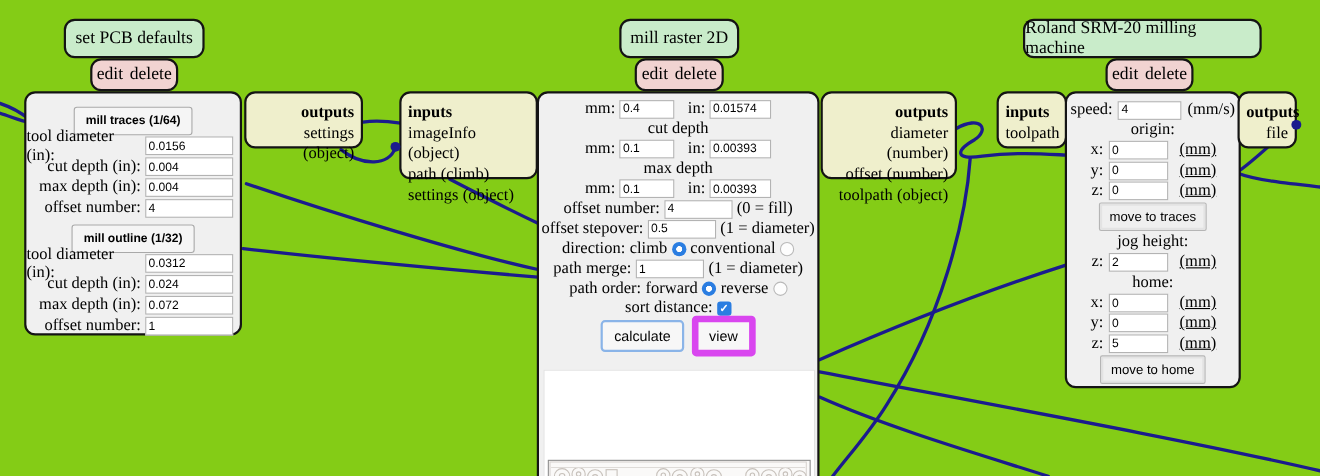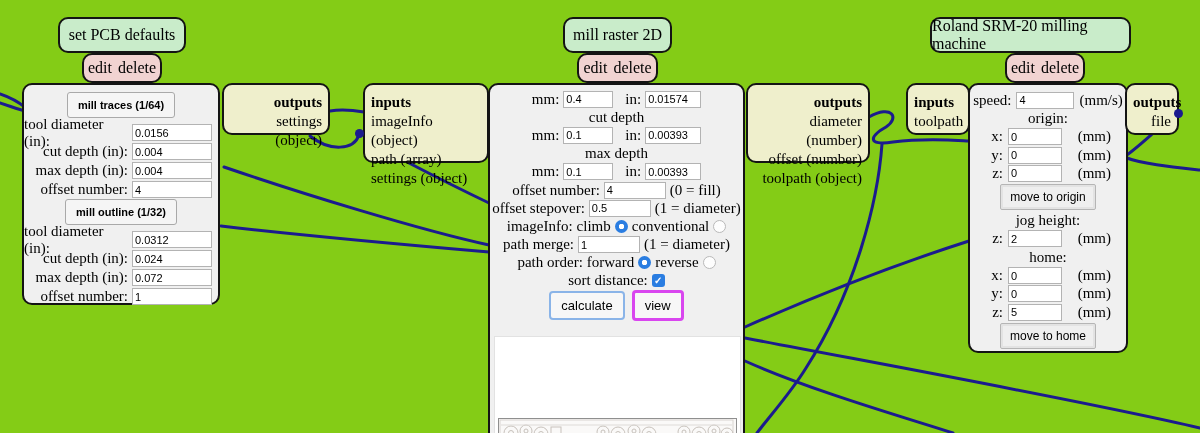--- a/index.html
+++ b/index.html
@@ -16,33 +16,33 @@
          z-index:2;box-sizing:border-box;}
   .iobox{position:absolute;background:#efefcc;border:2px solid #141414;border-radius:10px;
          z-index:3;box-sizing:border-box;font-size:15px;line-height:19px;padding:8px 6px;}
   .iobox .hd{font-weight:bold;}
   .io-right{text-align:right;}
 
   .ti{border:1px solid #b3b3b3;background:#fff;font:11px "Liberation Sans",sans-serif;
       height:15px;padding:0 2px;box-sizing:content-box;}
   .gbtn{background:#f5f5f5;border:1px solid #a9a9a9;border-radius:3px;
         font:bold 11px "Liberation Sans",sans-serif;padding:6px 10px;color:#000;}
-  .sbtn{background:#f7f7f7;border:3px solid #d946ef;border-radius:4px;
+  .sbtn{background:#f7f7f7;border:6px solid #d946ef;border-radius:4px;
         font:13px "Liberation Sans",sans-serif;padding:5px 10px;color:#000;}
   .sbtn.focus{border:2px solid #8ab4e8;}
   .mbtn{background:#efefef;border:1px solid #b5b5b5;border-radius:2px;box-shadow:0 0 0 2px #e3e3e3 inset;
         font:12px "Liberation Sans",sans-serif;padding:5px 9px;color:#000;}
 
   .lrow{display:flex;align-items:center;justify-content:flex-end;gap:4px;height:19px;
         padding-right:6px;font-size:15px;}
-  .lbtnrow{display:flex;align-items:flex-start;justify-content:center;height:31px;}
+  .lbtnrow{display:flex;align-items:flex-end;justify-content:center;height:31px;}
   .mrow{display:flex;align-items:center;justify-content:center;gap:4px;height:18.2px;font-size:15px;}
   .rrow{display:flex;align-items:center;justify-content:center;gap:5px;height:18.3px;font-size:15px;}
   .rrow .rl{display:inline-block;width:18px;text-align:right;}
-  .rrow .ru{display:inline-block;width:44px;text-align:right;}
+  .rrow .ru{display:inline-block;width:44px;text-align:center;text-decoration:underline;}
   .rbtnrow{display:flex;align-items:center;justify-content:center;height:29px;}
 
   .radio{display:inline-block;width:13px;height:13px;border-radius:50%;
          border:1px solid #b9b9b9;background:#fdfdfd;box-sizing:border-box;}
   .radio.on{border:none;background:radial-gradient(circle at 50% 50%, #ffffff 0 2.5px, #2a7de1 3px);}
   .cbx{display:inline-flex;width:13px;height:13px;border-radius:3px;background:#2a7de1;color:#fff;
        font:bold 10px "Liberation Sans",sans-serif;align-items:center;justify-content:center;}
 
   .canvasarea{position:absolute;left:4px;top:251px;width:245px;height:112px;background:#ffffff;
               border:1px solid #e2e2e2;}
@@ -129,21 +129,21 @@
   <div class="hdr hdr-green" style="left:563px;top:17px;width:109px;height:36px;">
     <span>mill raster 2D</span>
   </div>
   <div class="hdr hdr-pink" style="left:577px;top:53px;width:81px;height:30px;">
     <span>edit</span>
     <span>delete</span>
   </div>
   <div class="iobox" style="left:363px;top:83px;width:126px;height:80px;">
     <div class="hd">inputs</div>
     <div>imageInfo (object)</div>
-    <div>path (array)</div>
+    <div>path (climb)</div>
     <div>settings (object)</div>
   </div>
   <div class="iobox io-right" style="left:746px;top:83px;width:124px;height:80px;">
     <div class="hd">outputs</div>
     <div>diameter (number)</div>
     <div>offset (number)</div>
     <div>toolpath (object)</div>
   </div>
   <div class="panel" style="left:488px;top:83px;width:257px;height:370px;padding-top:5px;">
     <div class="mrow">
@@ -170,21 +170,21 @@
       <span>offset number:</span>
       <input class="ti" style="width: 56px;" value="4">
       <span>(0 = fill)</span>
     </div>
     <div class="mrow">
       <span>offset stepover:</span>
       <input class="ti" style="width: 56px;" value="0.5">
       <span>(1 = diameter)</span>
     </div>
     <div class="mrow">
-      <span>imageInfo:</span>
+      <span>direction:</span>
       <span>climb</span>
       <span class="radio on"></span>
       <span>conventional</span>
       <span class="radio"></span>
     </div>
     <div class="mrow">
       <span>path merge:</span>
       <input class="ti" style="width: 56px;" value="1">
       <span>(1 = diameter)</span>
     </div>
@@ -231,21 +231,21 @@
               <circle cx="215" cy="12" r="2"></circle>
             <circle cx="228" cy="15" r="6"></circle>
               <circle cx="228" cy="15" r="2"></circle>
             <path d="M2,6 L233,6" stroke="#dedbd8"></path>
           </g>
         </svg>
       </div>
     </div>
   </div>
 
-  <div class="hdr hdr-green" style="left:930px;top:17px;width:201px;height:36px;">
+  <div class="hdr hdr-green" style="left:930px;top:17px;width:217px;height:36px;">
     <span>Roland SRM-20 milling machine</span>
   </div>
   <div class="hdr hdr-pink" style="left:1005px;top:53px;width:80px;height:30px;">
     <span>edit</span>
     <span>delete</span>
   </div>
   <div class="iobox" style="left:906px;top:83px;width:64px;height:52px;">
     <div class="hd">inputs</div>
     <div>toolpath</div>
   </div>
@@ -269,21 +269,21 @@
         <span class="rl">y:</span>
         <input class="ti" style="width: 48px;" value="0">
         <span class="ru">(mm)</span>
       </div>
     <div class="rrow">
         <span class="rl">z:</span>
         <input class="ti" style="width: 48px;" value="0">
         <span class="ru">(mm)</span>
       </div>
     <div class="rbtnrow">
-      <button class="mbtn">move to origin</button>
+      <button class="mbtn">move to traces</button>
     </div>
     <div class="rrow">jog height:</div>
     <div class="rrow">
         <span class="rl">z:</span>
         <input class="ti" style="width: 48px;" value="2">
         <span class="ru">(mm)</span>
       </div>
     <div class="rrow">home:</div>
     <div class="rrow">
         <span class="rl">x:</span>

